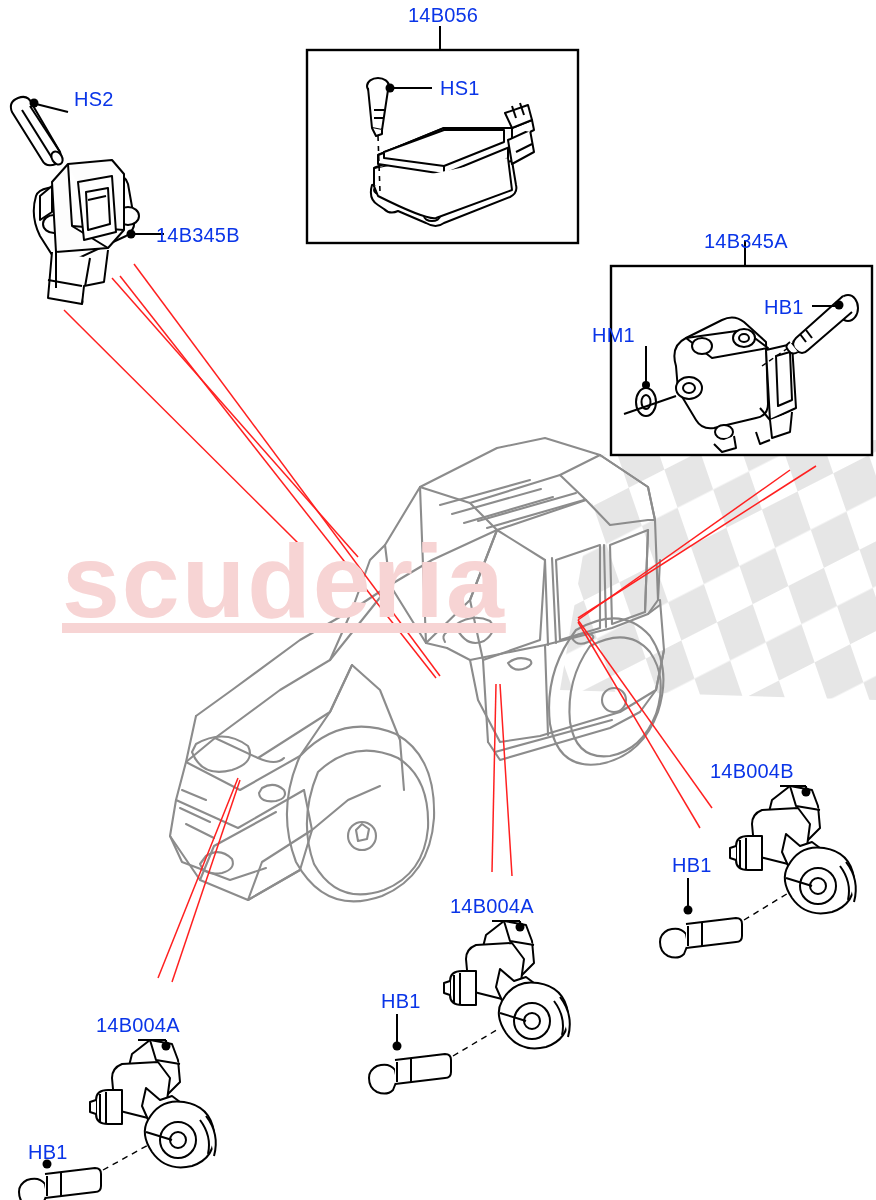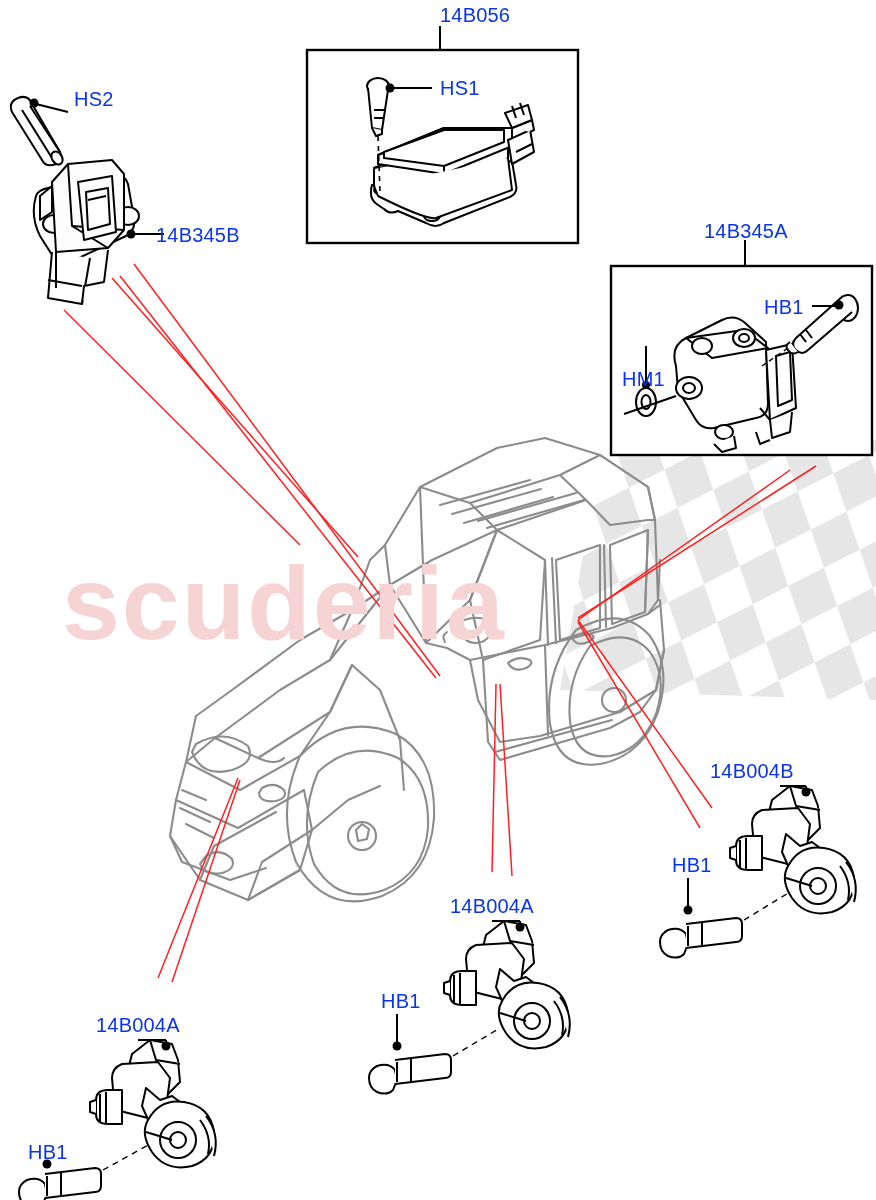--- a/index.html
+++ b/index.html
@@ -431,36 +431,36 @@
     </g>
     <g stroke="#000000" stroke-width="2">
       <line x1="47" y1="1160" x2="47" y2="1165"></line>
     </g>
     <g stroke="#000000" stroke-width="1.4" stroke-dasharray="6 5" fill="none">
       <line x1="103" y1="1170" x2="150" y2="1144"></line>
     </g>
 
   </svg>
 
-  <div class="wm-text" style="left:62px; top:544px; font-size:104px; letter-spacing:2px;">scuderia</div>
-
-
-  <div class="label" style="left:408px; top:4px;margin-left:32px;">14B056</div>
+  <div class="wm-text" style="left:62px; top:522px; font-size:104px; letter-spacing:2px;text-decoration:underline;">scuderia</div>
+
+
+  <div class="label" style="left:408px; top:4px;">14B056</div>
 
   <div class="label" style="left:440px; top:77px;">HS1</div>
 
   <div class="label" style="left:74px; top:88px;">HS2</div>
 
   <div class="label" style="left:156px; top:224px;">14B345B</div>
 
-  <div class="label" style="left:704px; top:220px;">14B345A</div>
+  <div class="label" style="left:704px; top:230px;">14B345A</div>
 
   <div class="label" style="left:764px; top:296px;">HB1</div>
 
-  <div class="label" style="left:622px; top:324px;margin-top:44px;">HM1</div>
+  <div class="label" style="left:592px; top:324px;">HM1</div>
 
   <div class="label" style="left:710px; top:760px;">14B004B</div>
 
   <div class="label" style="left:672px; top:854px;">HB1</div>
 
   <div class="label" style="left:450px; top:895px;">14B004A</div>
 
   <div class="label" style="left:381px; top:990px;">HB1</div>
 
   <div class="label" style="left:96px; top:1014px;">14B004A</div>

